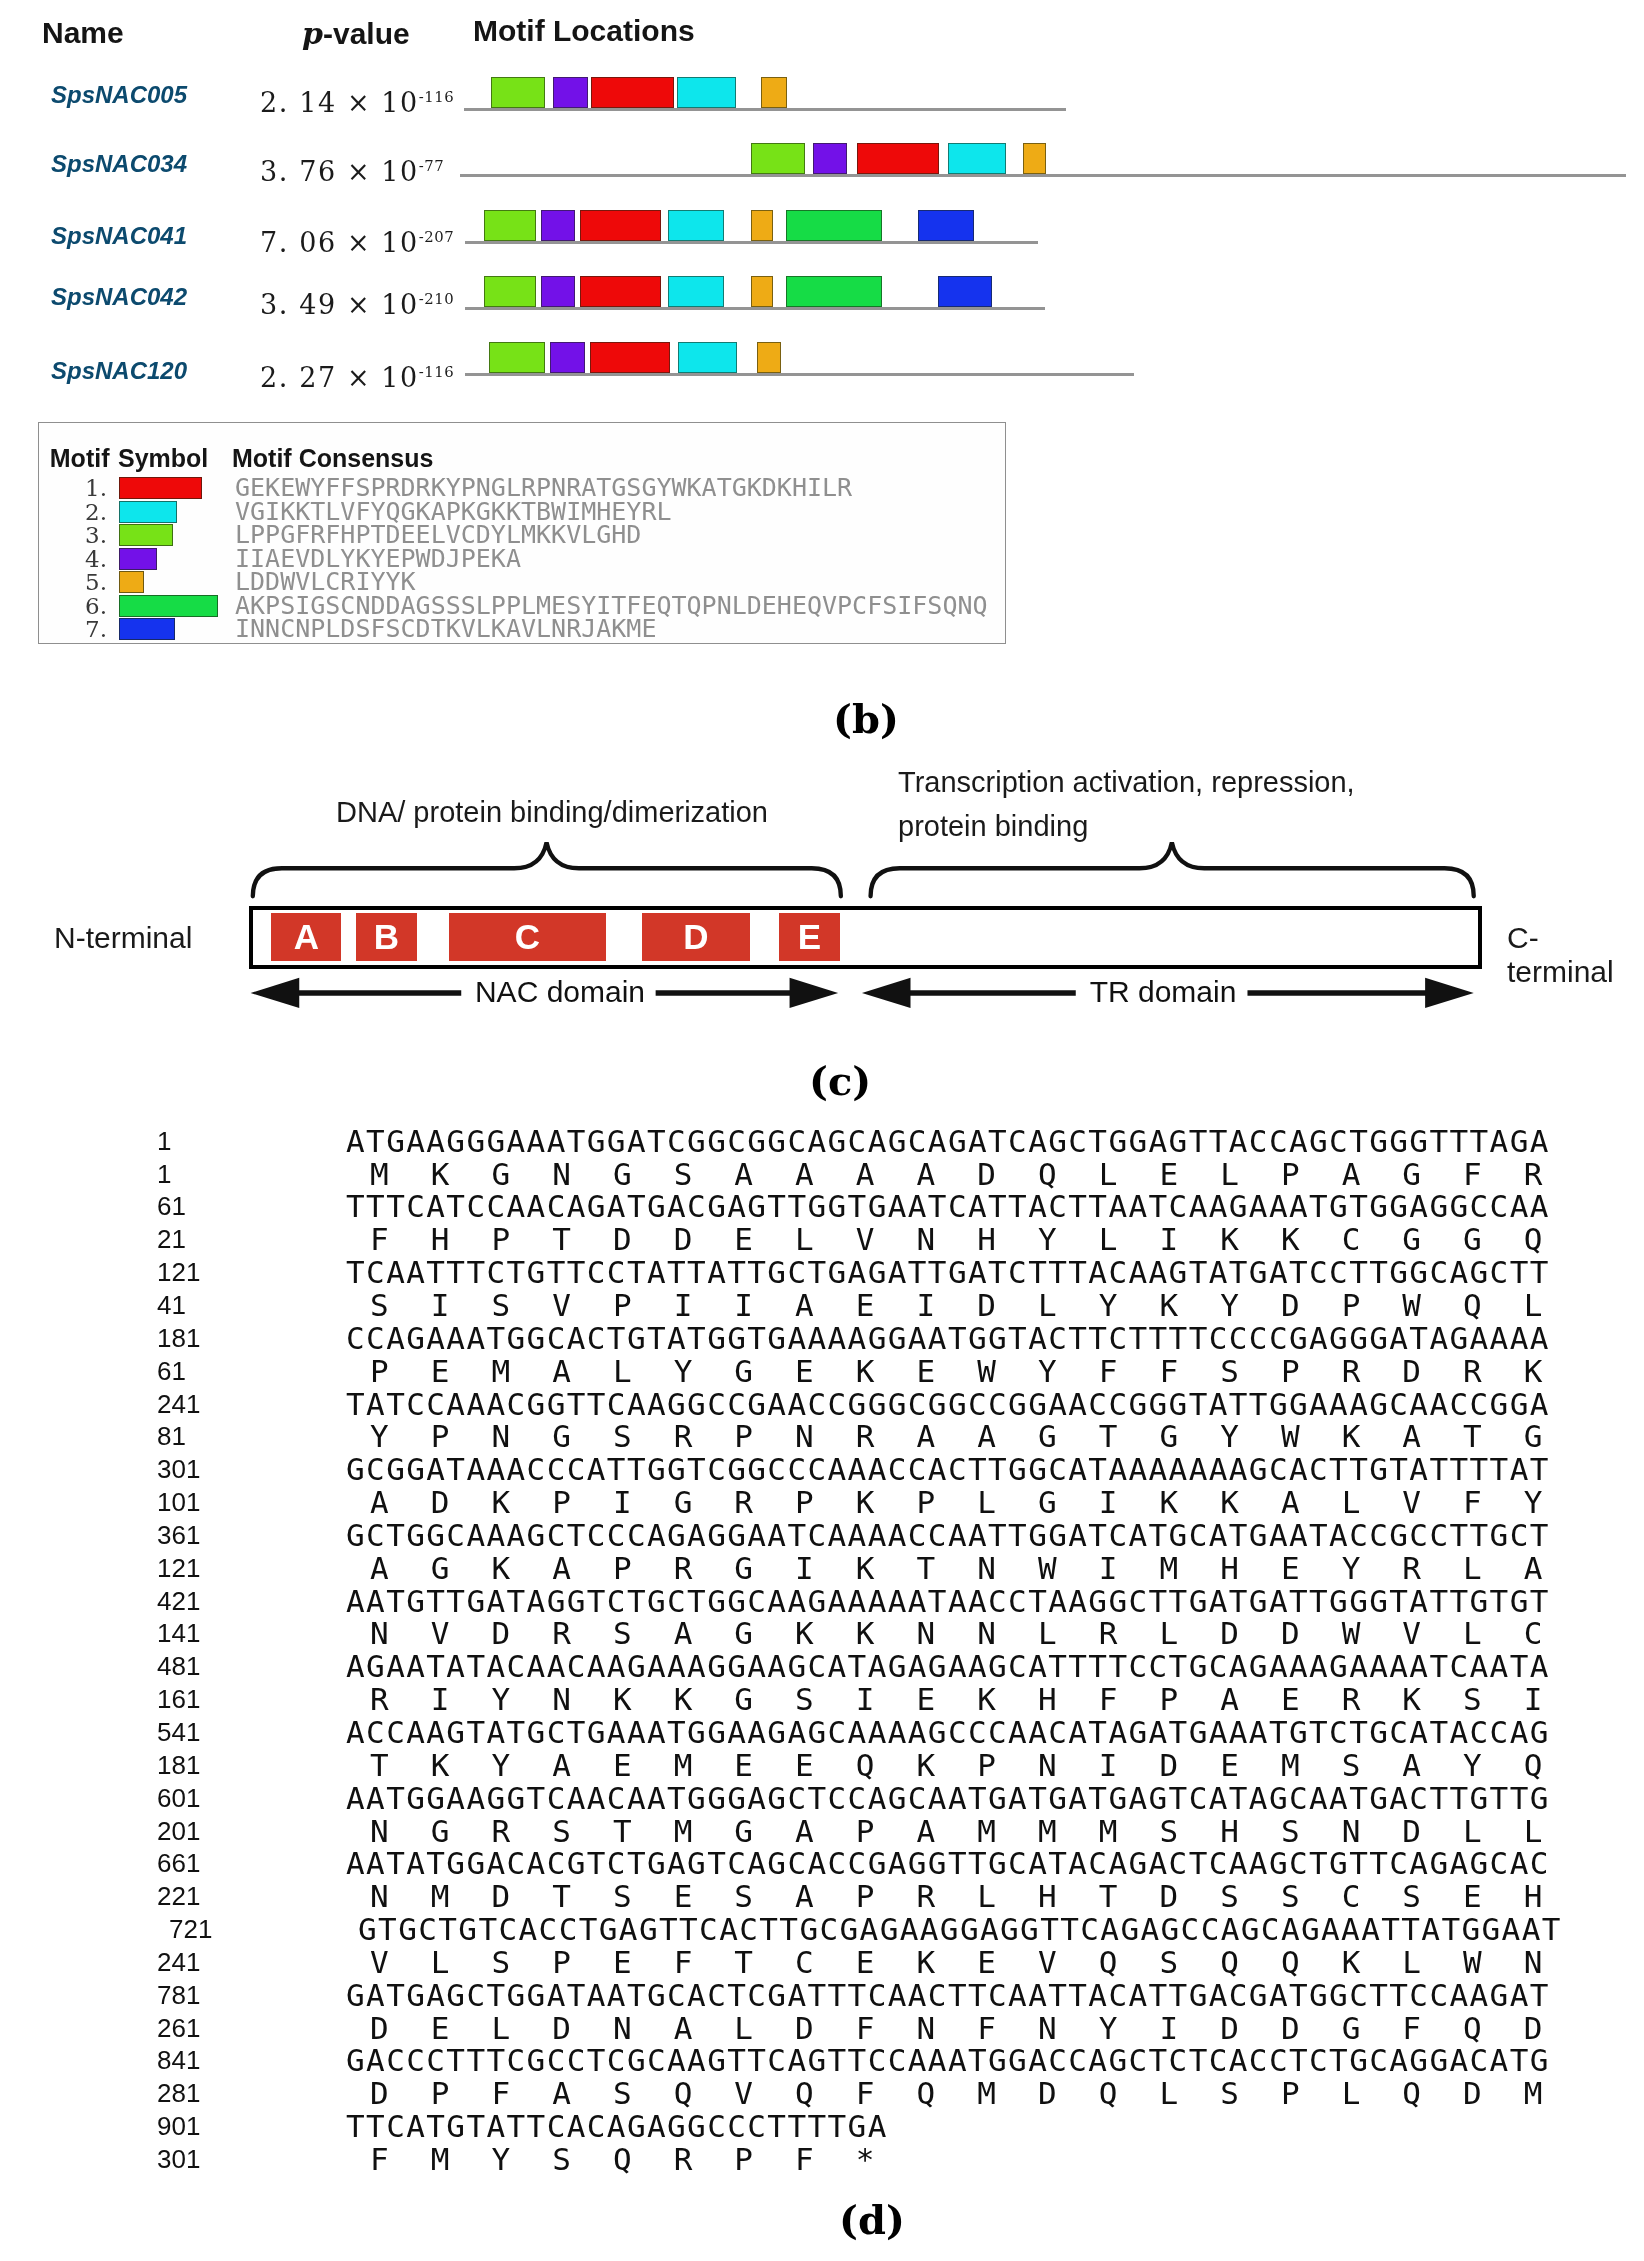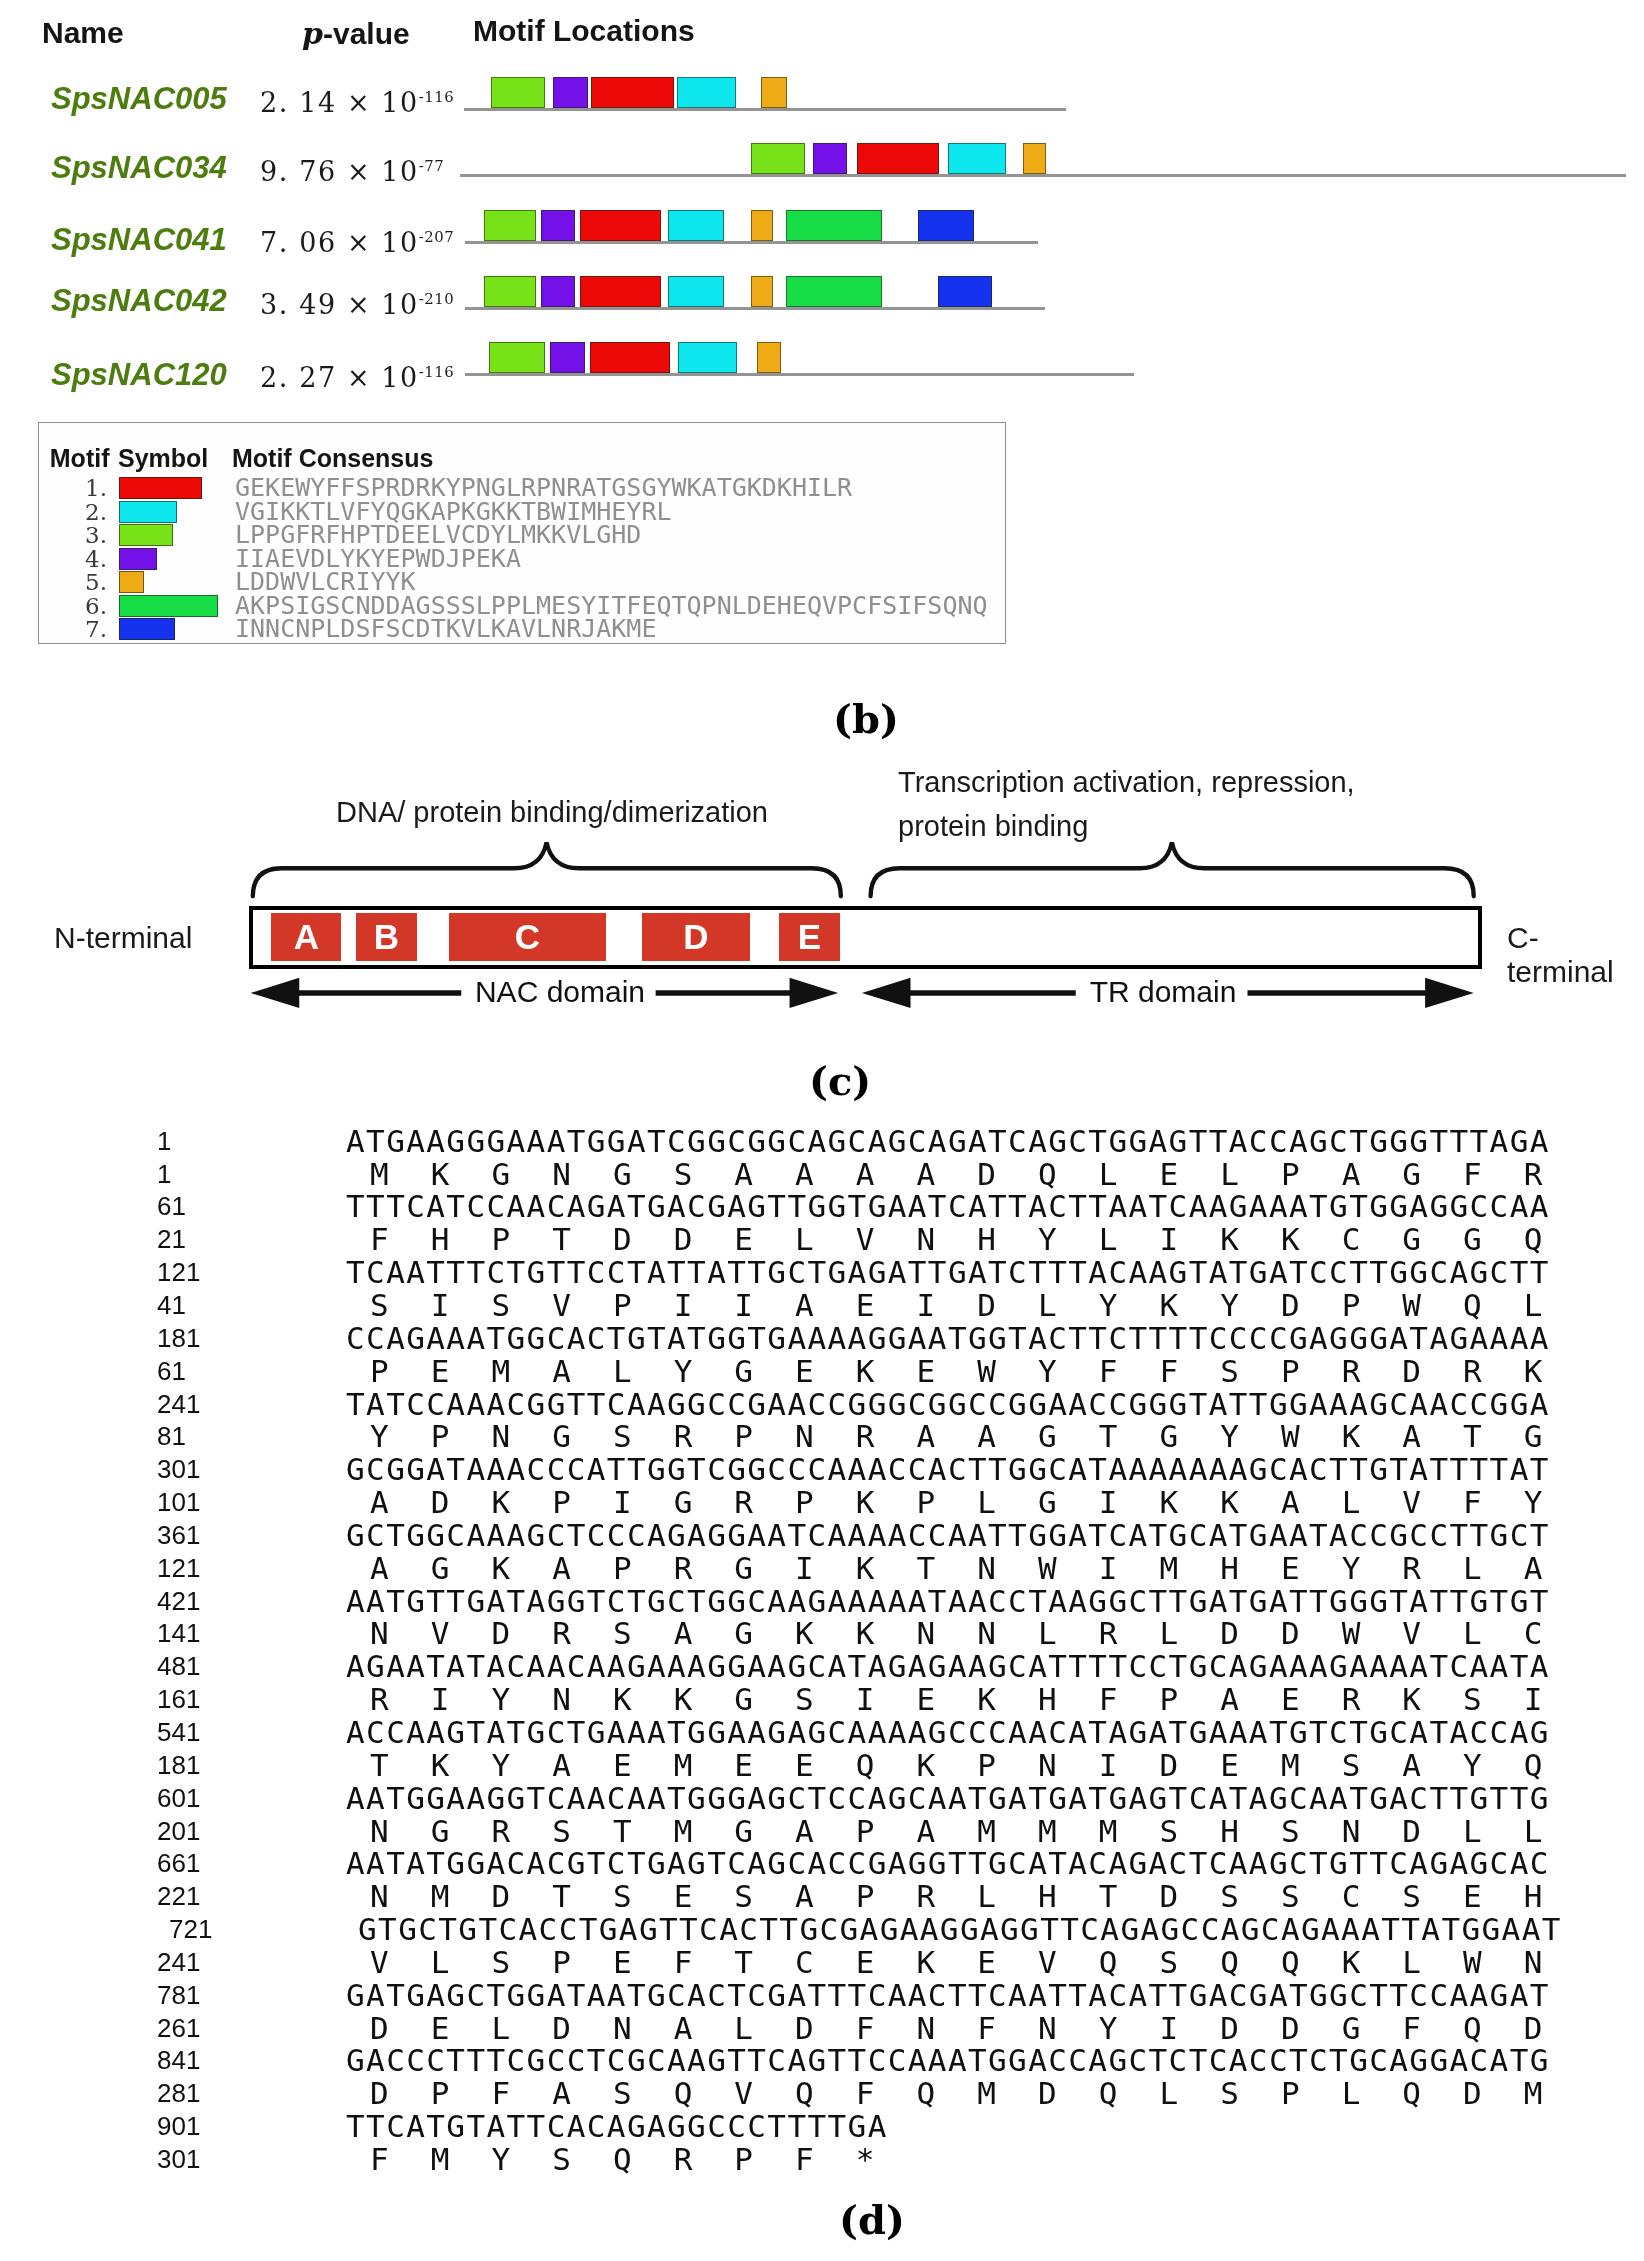--- a/index.html
+++ b/index.html
@@ -4,21 +4,21 @@
 <style>
   html,body{margin:0;padding:0;background:#ffffff;}
   body{width:1645px;height:2261px;position:relative;font-family:"Liberation Sans",sans-serif;color:#111;}
   
   .hdr{position:absolute;font-weight:bold;font-size:30px;color:#151515;}
   .name-hdr{left:42px;top:16px;}
   .pvalue-hdr{left:302px;top:16px;}
   .pvalue-hdr i{font-family:"DejaVu Serif",serif;font-weight:bold;font-style:italic;}
   .motif-hdr{left:473px;top:14px;}
   
-  .gene-name{position:absolute;left:51px;font-size:31px;font-weight:bold;font-style:italic;color:#4d7c0f;}
+  .gene-name{position:absolute;left:51px;font-size:24px;font-weight:bold;font-style:italic;color:#0c4a6e;}
   .pvalue{position:absolute;left:260px;font-family:"DejaVu Serif",serif;font-size:27px;color:#1b1b1b;letter-spacing:1.6px;}
   .pvalue sup{font-size:0.55em;letter-spacing:0.5px;}
   .motif-row{position:absolute;left:460px;width:1168px;height:34px;}
   .mline{position:absolute;bottom:0.5px;height:2.7px;background:#949494;}
   .mbox{position:absolute;top:0;height:31px;box-sizing:border-box;border:1.6px solid rgba(25,35,15,0.55);}
   
   .legend{position:absolute;left:38px;top:422px;width:968px;height:222px;box-sizing:border-box;border:1.6px solid #8f8f8f;background:#fefefe;padding-left:32px;}
   .lh{position:absolute;top:20.5px;font-weight:bold;font-size:25px;color:#151515;}
   .lh1{left:10.8px;} .lh2{left:79px;} .lh3{left:193px;}
   .lrow{position:absolute;left:0;width:100%;height:23px;}
@@ -60,21 +60,21 @@
     <div class="pvalue" style="top: 87px;"><span>2. 14 × 10</span><sup>-116</sup></div>
     <div class="motif-row" style="top: 77px;">
       <div class="mline" style="left: 0.3%; width: 51.6%;"></div>
       <div class="mbox" style="left: 2.64%; width: 4.67%; background: rgb(119, 226, 23);"></div>
       <div class="mbox" style="left: 7.92%; width: 3%; background: rgb(115, 17, 232);"></div>
       <div class="mbox" style="left: 11.25%; width: 7.08%; background: rgb(238, 9, 9);"></div>
       <div class="mbox" style="left: 18.6%; width: 5%; background: rgb(13, 230, 236);"></div>
       <div class="mbox" style="left: 25.8%; width: 2.18%; background: rgb(238, 171, 21);"></div>
     </div>
     <div class="gene-name" style="top: 150px;">SpsNAC034</div>
-    <div class="pvalue" style="top: 156px;"><span>9. 76 × 10</span><sup>-77</sup></div>
+    <div class="pvalue" style="top: 156px;"><span>3. 76 × 10</span><sup>-77</sup></div>
     <div class="motif-row" style="top: 143px;">
       <div class="mline" style="left: 0%; width: 99.8%;"></div>
       <div class="mbox" style="left: 24.95%; width: 4.58%; background: rgb(119, 226, 23);"></div>
       <div class="mbox" style="left: 30.2%; width: 2.96%; background: rgb(115, 17, 232);"></div>
       <div class="mbox" style="left: 34%; width: 7.04%; background: rgb(238, 9, 9);"></div>
       <div class="mbox" style="left: 41.8%; width: 4.95%; background: rgb(13, 230, 236);"></div>
       <div class="mbox" style="left: 48.2%; width: 2%; background: rgb(238, 171, 21);"></div>
     </div>
     <div class="gene-name" style="top: 222px;">SpsNAC041</div>
     <div class="pvalue" style="top: 227px;"><span>7. 06 × 10</span><sup>-207</sup></div>

